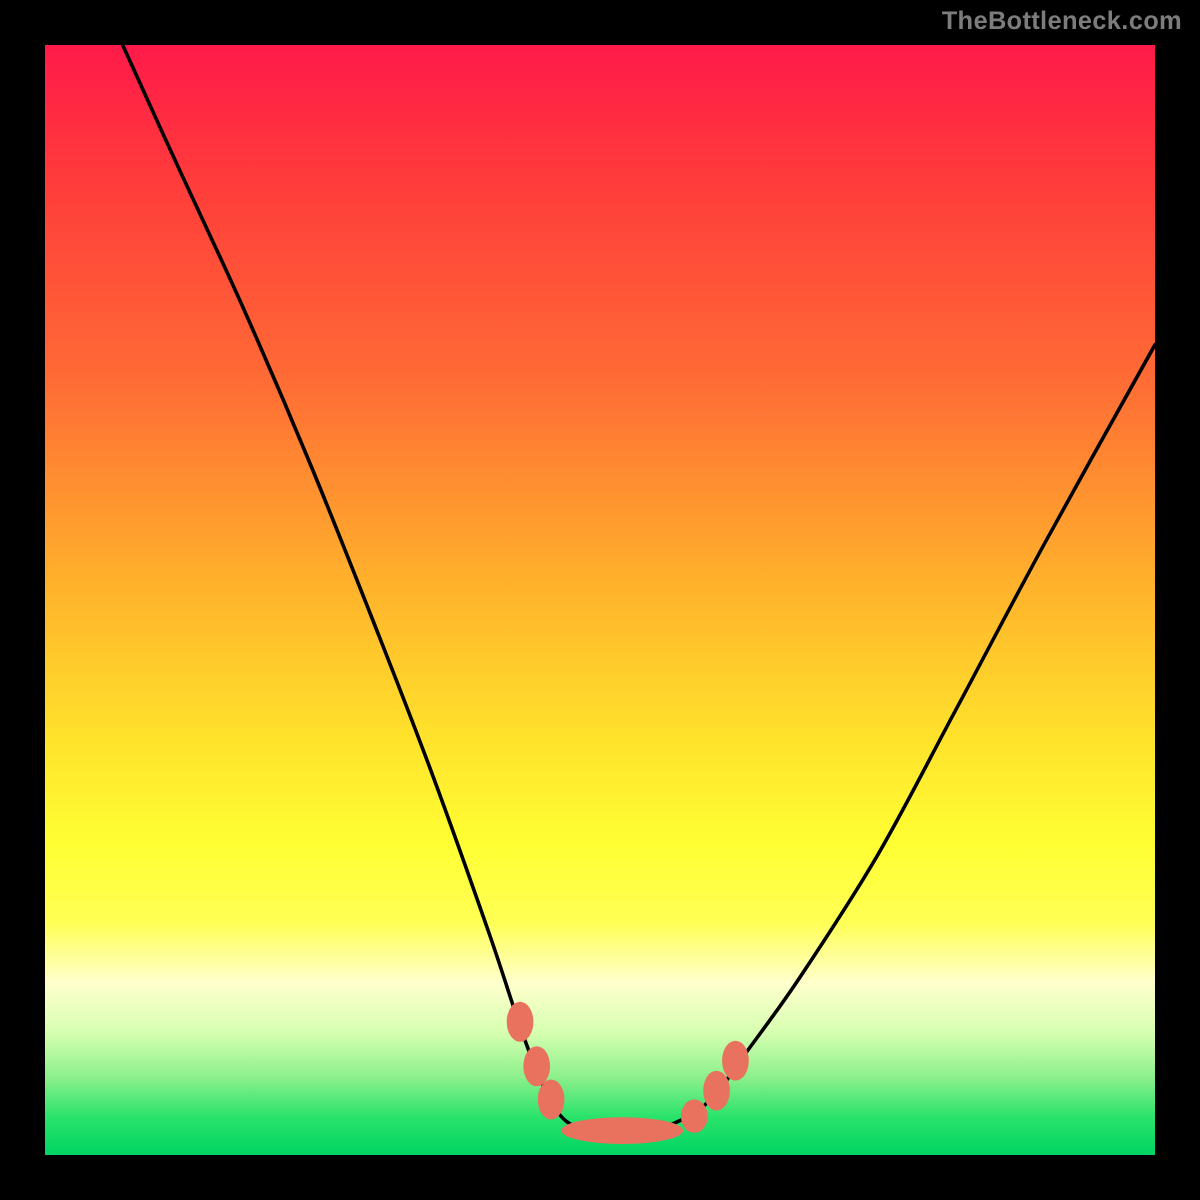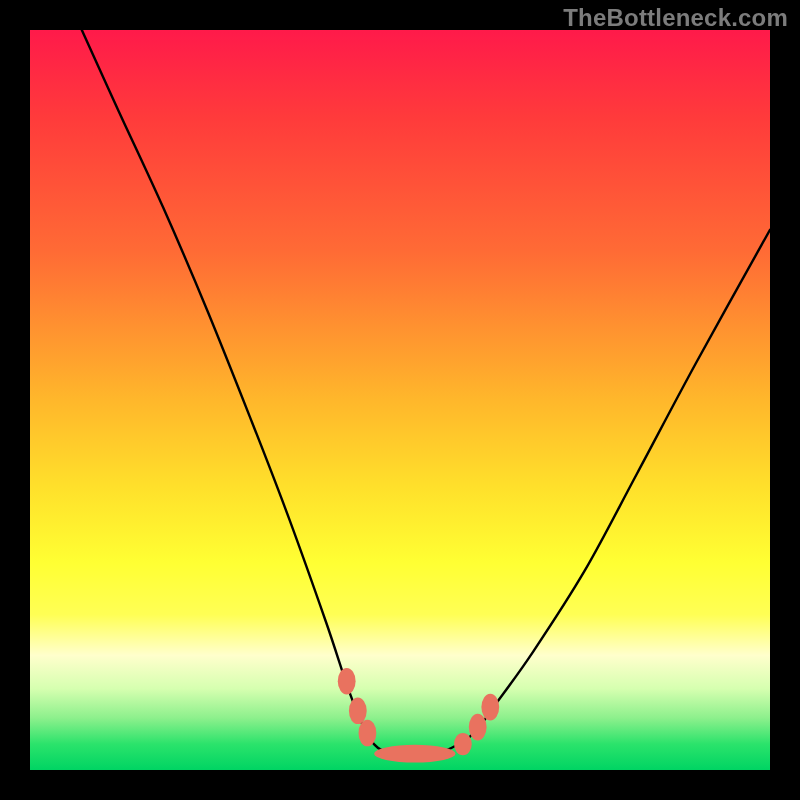--- a/index.html
+++ b/index.html
@@ -38,21 +38,21 @@
       #8cf08c 93%,
       #2be36b 96.5%,
       #00d463 100%
     );
   }
   .watermark {
     position: absolute;
     top: 4px;
     right: 12px;
     font-family: Arial, Helvetica, sans-serif;
-    font-size: 24px;
+    font-size: 17px;
     font-weight: 600;
     color: #7c7c7c;
     letter-spacing: 0.2px;
     user-select: none;
   }
   svg.curve {
     position: absolute;
     top: 0;
     left: 0;
   }

